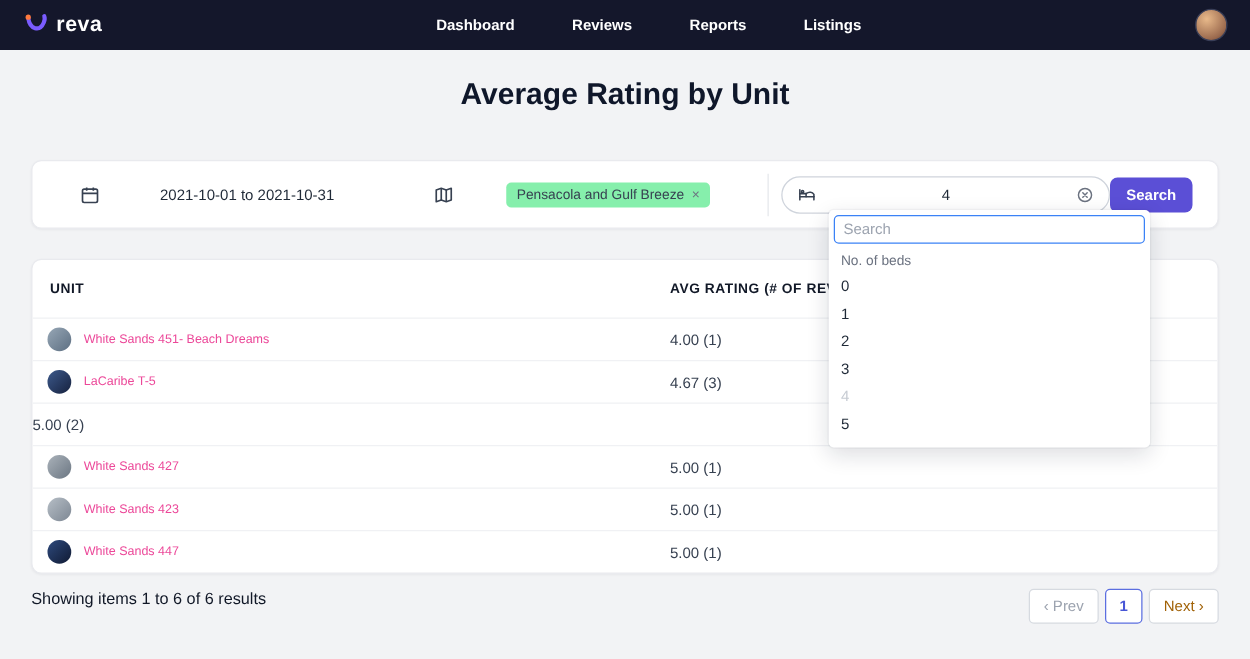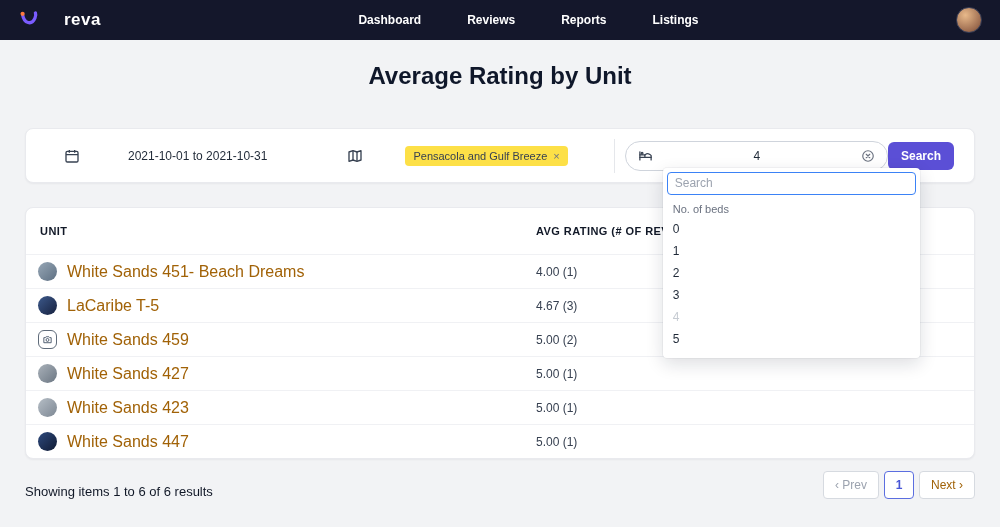--- a/index.html
+++ b/index.html
@@ -1,38 +1,38 @@
 <!DOCTYPE html>
 <html><head>
 <meta charset="utf-8">
 <style>
   * { margin:0; padding:0; box-sizing:border-box; }
   html,body { width:1000px; height:527px; overflow:hidden; }
   body { font-family:"Liberation Sans","DejaVu Sans",sans-serif; background:#f2f3f5; color:#111827; }
 
   
   .navbar { height:40px; background:#14172b; display:flex; align-items:center; padding:0 18px; }
-  .brand { display:flex; align-items:center; gap:24px; }
+  .brand { display:flex; align-items:center; gap:5px; }
   .brand-name { color:#ffffff; font-size:17px; font-weight:700; letter-spacing:.5px; }
   .nav-links { display:flex; gap:46px; margin:0 auto; }
   .nav-link { color:#ffffff; font-size:12px; font-weight:600; cursor:pointer; }
   .nav-avatar { width:26px; height:26px; border-radius:50%; background:radial-gradient(circle at 35% 30%, #e8b98a, #9c6b4f 70%, #5d3c2b); border:1px solid #3a3f58; }
 
   
   .page-title { text-align:center; font-size:24px; font-weight:800; margin-top:22px; color:#0f172a; }
 
   .container { width:950px; margin:0 auto; }
 
   
   .filter-card { position:relative; margin-top:38px; background:#ffffff; border:1px solid #e9eaee; border-radius:8px; box-shadow:0 1px 2px rgba(15,23,42,.05); height:55px; display:flex; align-items:center; padding:0 20px; }
   .f-icon { width:16px; height:16px; flex:0 0 auto; color:#374151; }
   .cal-icon { margin-left:18px; }
   .date-text { margin-left:48px; font-size:12px; color:#1f2937; width:172px; }
   .map-icon { margin-left:60px; }
-  .loc-tag { margin-left:42px; background:#fde047; color:#374151; font-size:11px; border-radius:4px; padding:4px 8px; display:flex; align-items:flex-start; gap:6px; white-space:nowrap; }
+  .loc-tag { margin-left:42px; background:#86efac; color:#374151; font-size:11px; border-radius:4px; padding:4px 8px; display:flex; align-items:flex-start; gap:6px; white-space:nowrap; }
   .loc-tag .x { color:#6b7280; font-size:11px; cursor:pointer; }
   .v-divider { width:1px; height:34px; background:#e5e7eb; margin-left:46px; }
 
   .beds-combo { position:relative; margin-left:10px; width:282px; height:30px; border:1px solid #cfd4dc; border-radius:9999px; display:flex; align-items:center; padding:0 12px; background:#fff; cursor:pointer; }
   .beds-combo .bed-ic { width:15px; height:15px; color:#374151; }
   .beds-value { flex:1; text-align:center; font-size:12px; color:#1f2937; }
   .clear-ic { width:14px; height:14px; color:#6b7280; cursor:pointer; }
 
   .search-btn { margin-left:auto; background:#5b4fd6; color:#fff; border:none; border-radius:6px; font-size:12px; font-weight:600; height:28px; padding:0 13px; cursor:pointer; font-family:inherit; }
 
@@ -44,33 +44,33 @@
   .dd-option { font-size:12px; color:#1f2937; padding:4px 6px; cursor:pointer; }
   .dd-option.muted { color:#c6cbd2; }
 
   
   .table-card { margin-top:24px; background:#ffffff; border:1px solid #e9eaee; border-radius:8px; box-shadow:0 1px 2px rgba(15,23,42,.05); overflow:hidden; }
   .t-head { display:grid; grid-template-columns:510px 1fr; align-items:center; height:46px; }
   .t-head .th { font-size:11px; font-weight:700; letter-spacing:.04em; color:#111827; }
   .t-head .th:first-child { padding-left:14px; }
   .t-row { display:grid; grid-template-columns:510px 1fr; align-items:center; height:34px; border-top:1px solid #f0f1f4; }
   .unit-cell { display:flex; align-items:center; padding-left:12px; gap:10px; }
-  .unit-name { font-size:16px; color:#a16207; }
+  .unit-name { font-size:10px; color:#ec4899; }
   .rating-cell { font-size:12px; color:#374151; }
   .avatar { width:19px; height:19px; border-radius:50%; flex:0 0 auto; }
   .t-row:nth-child(1) .avatar { background:linear-gradient(135deg,#97a7b6,#5d6f82); }
   .t-row:nth-child(2) .avatar { background:linear-gradient(135deg,#3d5a8c,#16213e); }
   .t-row:nth-child(3) .avatar { background:#fff; border:1px solid #5f6b7a; border-radius:6px; display:flex; align-items:center; justify-content:center; }
   .t-row:nth-child(4) .avatar { background:linear-gradient(135deg,#aab2ba,#6b7682); }
   .t-row:nth-child(5) .avatar { background:linear-gradient(135deg,#b6bec6,#7d8793); }
   .t-row:nth-child(6) .avatar { background:linear-gradient(135deg,#2e4a7d,#101a33); }
   .cam-svg { width:11px; height:11px; color:#475569; }
 
   
-  .footer-bar { display:flex; align-items:flex-end; margin-top:12px; }
+  .footer-bar { display:flex; align-items:flex-start; margin-top:12px; }
   .footer-text { font-size:13px; color:#111827; }
   .pagination { margin-left:auto; display:flex; gap:5px; }
   .pg-btn { height:28px; background:#fff; border:1px solid #d6dae0; border-radius:4px; font-size:12px; padding:0 11px; display:flex; align-items:center; cursor:pointer; font-family:inherit; }
   .pg-prev { color:#9ca3af; }
   .pg-next { color:#a16207; }
   .pg-page { color:#4856d6; border-color:#5b6ee0; font-weight:600; width:30px; justify-content:center; }
 </style>
 </head>
 <body>
 
@@ -169,29 +169,20 @@
 
       <div class="t-row">
         <div class="unit-cell">
           <span class="avatar"></span>
           <span class="unit-name">LaCaribe T-5</span>
         </div>
         <div class="rating-cell">4.67 (3)</div>
       </div>
 
       <div class="t-row">
-        <div class="unit-cell">
-          <span class="avatar">
-            <svg class="cam-svg" viewBox="0 0 24 24" fill="none" stroke="currentColor" stroke-width="2">
-              <path d="M4 8h3l2-2h6l2 2h3v11H4z"></path>
-                <circle cx="12" cy="13" r="3.2"></circle>
-            </svg>
-          </span>
-          <span class="unit-name">White Sands 459</span>
-        </div>
         <div class="rating-cell">5.00 (2)</div>
       </div>
 
       <div class="t-row">
         <div class="unit-cell">
           <span class="avatar"></span>
           <span class="unit-name">White Sands 427</span>
         </div>
         <div class="rating-cell">5.00 (1)</div>
       </div>

